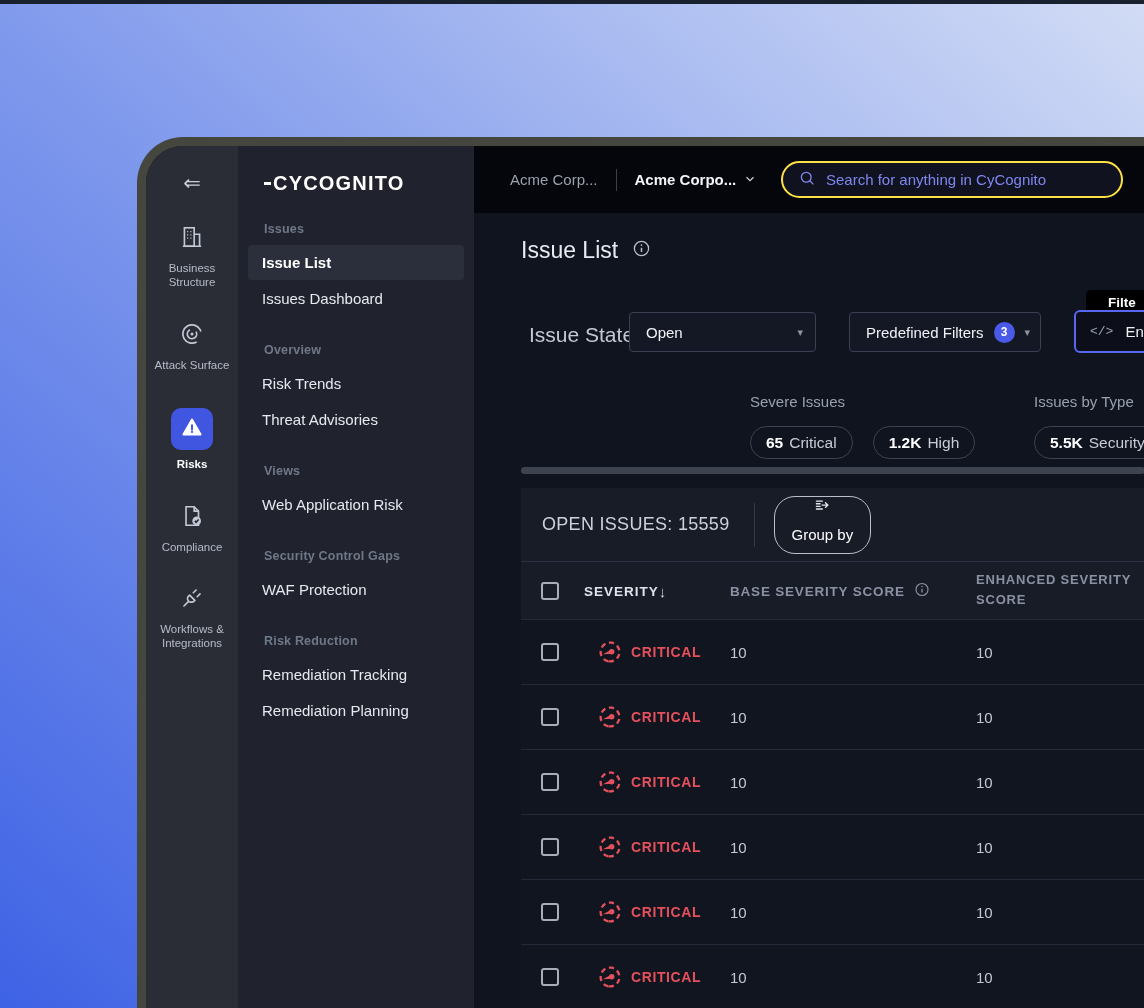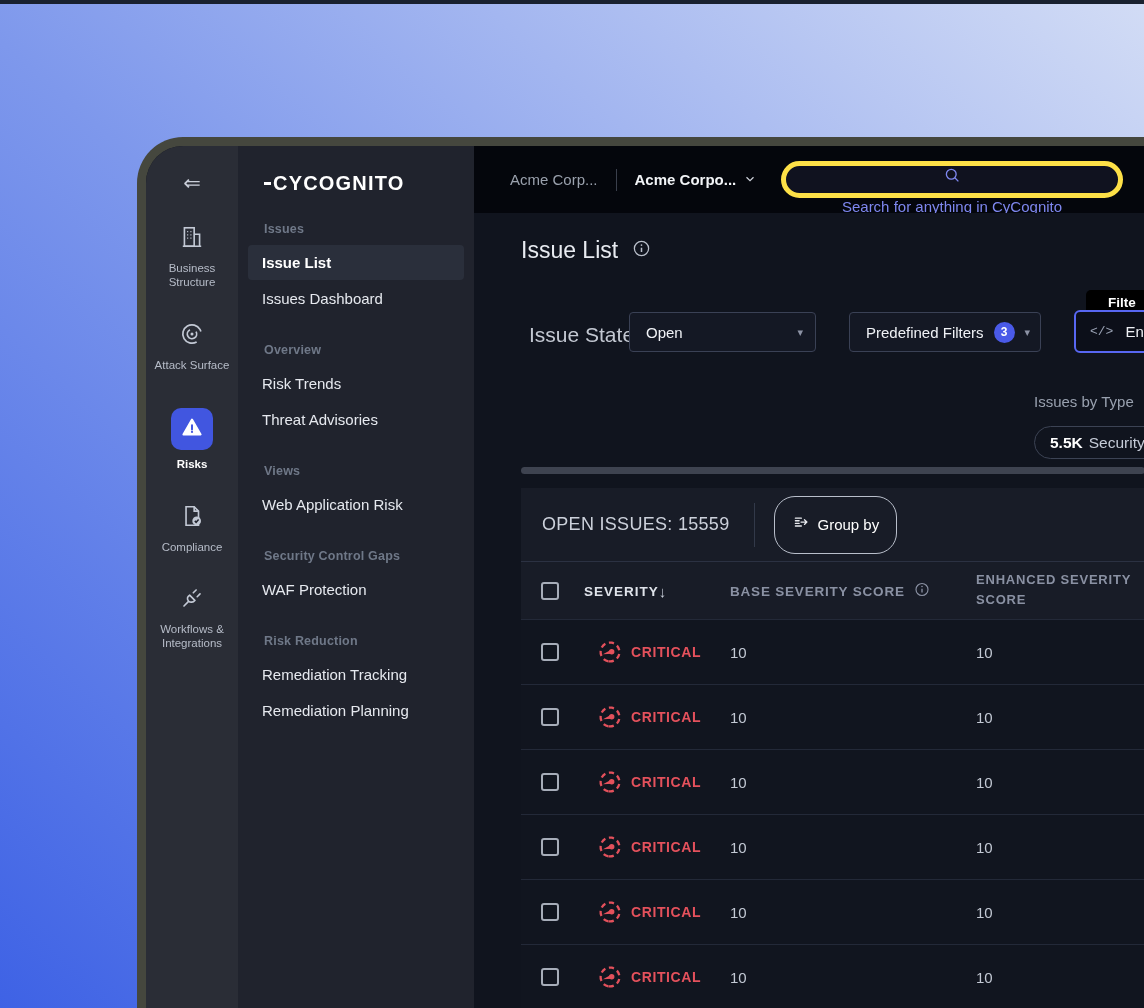--- a/index.html
+++ b/index.html
@@ -35,22 +35,22 @@
   .side-item{padding:9px 14px;margin:1px 10px;font-size:15px;color:#e6e9ef;border-radius:4px;cursor:pointer;}
   .side-item.selected{background:#2a2f3b;font-weight:bold;color:#fff;}
 
   
   .main{flex:1;display:flex;flex-direction:column;min-width:0;}
   .topbar{height:67px;flex:none;background:#04060c;display:flex;align-items:center;padding:0 34px 0 36px;}
   .org{color:#9aa1ad;font-size:15px;}
   .tb-divider{width:1px;height:22px;background:#3a3f4c;margin:0 18px;}
   .scope{color:#f2f4f7;font-size:15px;font-weight:bold;display:flex;align-items:center;gap:8px;cursor:pointer;}
   .scope svg{width:12px;height:12px;}
-  .search{margin-left:auto;width:342px;height:37px;border:5px solid #fde047;border-radius:19px;
-    background:#10121f;display:flex;align-items:center;padding:0 15px;gap:10px;cursor:text;flex-direction:column;}
+  .search{margin-left:auto;width:342px;height:37px;border:2px solid #fde047;border-radius:19px;
+    background:#10121f;display:flex;align-items:center;padding:0 15px;gap:10px;cursor:text;}
   .search svg{width:18px;height:18px;flex:none;}
   .search-text{color:#7e87ef;font-size:15px;white-space:nowrap;}
 
   .content{flex:1;position:relative;background:#10141e;}
   .page-title{position:absolute;left:47px;top:24px;display:flex;align-items:center;gap:14px;color:#e8ebf1;font-size:23px;}
   .page-title svg{width:19px;height:19px;}
 
   .f-label{position:absolute;left:55px;top:110px;font-size:21px;color:#c3c8d2;}
   .select{position:absolute;top:99px;height:40px;border:1px solid #3a4155;border-radius:4px;background:#141824;
     display:flex;align-items:center;padding:0 12px 0 16px;cursor:pointer;}
@@ -78,21 +78,21 @@
   .pill b{color:#fff;margin-right:6px;}
   .s-values .pill + .pill{margin-left:2px;}
 
   .hscroll{position:absolute;left:47px;top:254px;width:624px;height:7px;border-radius:4px;background:#3e4350;cursor:grab;}
 
   .table{position:absolute;left:47px;top:275px;width:700px;}
   .t-band{height:73px;background:#181c27;display:flex;align-items:center;}
   .open-issues{margin-left:21px;font-size:18px;color:#ccd1db;letter-spacing:.3px;white-space:nowrap;}
   .v-div{width:1px;height:44px;background:#323949;margin:0 19px 0 24px;flex:none;}
   .group-btn{height:58px;border:1.5px solid #b9bfcb;border-radius:21px;display:flex;align-items:center;
-    padding:0 17px;gap:8px;color:#fff;font-size:15px;background:transparent;cursor:pointer;}
+    padding:0 17px;gap:8px;color:#fff;font-size:15px;background:transparent;cursor:pointer;flex-direction:column;}
   .group-btn svg{width:18px;height:18px;}
 
   .t-header{height:58px;background:#181c27;border-top:1px solid #2b3142;position:relative;}
   .checkbox{width:18px;height:18px;border:2px solid #a7adb9;border-radius:3px;position:absolute;left:20px;top:50%;
     transform:translateY(-50%);cursor:pointer;background:transparent;}
   .th{position:absolute;top:50%;transform:translateY(-50%);font-weight:bold;cursor:pointer;}
   .th-sev{left:63px;font-size:13.5px;letter-spacing:1px;color:#dfe3ea;display:flex;align-items:center;}
   .sort-arrow{font-weight:normal;color:#c6ccd8;font-size:15px;}
   .th-base{left:209px;font-size:13.5px;letter-spacing:.8px;color:#8a91a3;display:flex;gap:9px;align-items:center;}
   .th-base svg{width:16px;height:16px;}
@@ -251,20 +251,33 @@
         </div>
 
         <div class="tooltip">Filte</div>
 
         <div class="query-input">
           <span class="code-glyph">&lt;/&gt;</span>
           <span class="query-text">Ente</span>
         </div>
 
 
+        <div class="stat-col sc2">
+          <div class="s-label">Severe Issues</div>
+          <div class="s-values">
+            <span class="pill">
+                <b>65</b>
+                <span>Critical</span>
+              </span>
+            <span class="pill">
+                <b>1.2K</b>
+                <span>High</span>
+              </span>
+          </div>
+        </div>
 
         <div class="stat-col sc3">
           <div class="s-label">Issues by Type</div>
           <div class="s-values">
             <span class="pill">
                 <b>5.5K</b>
                 <span>Security</span>
               </span>
           </div>
         </div>

